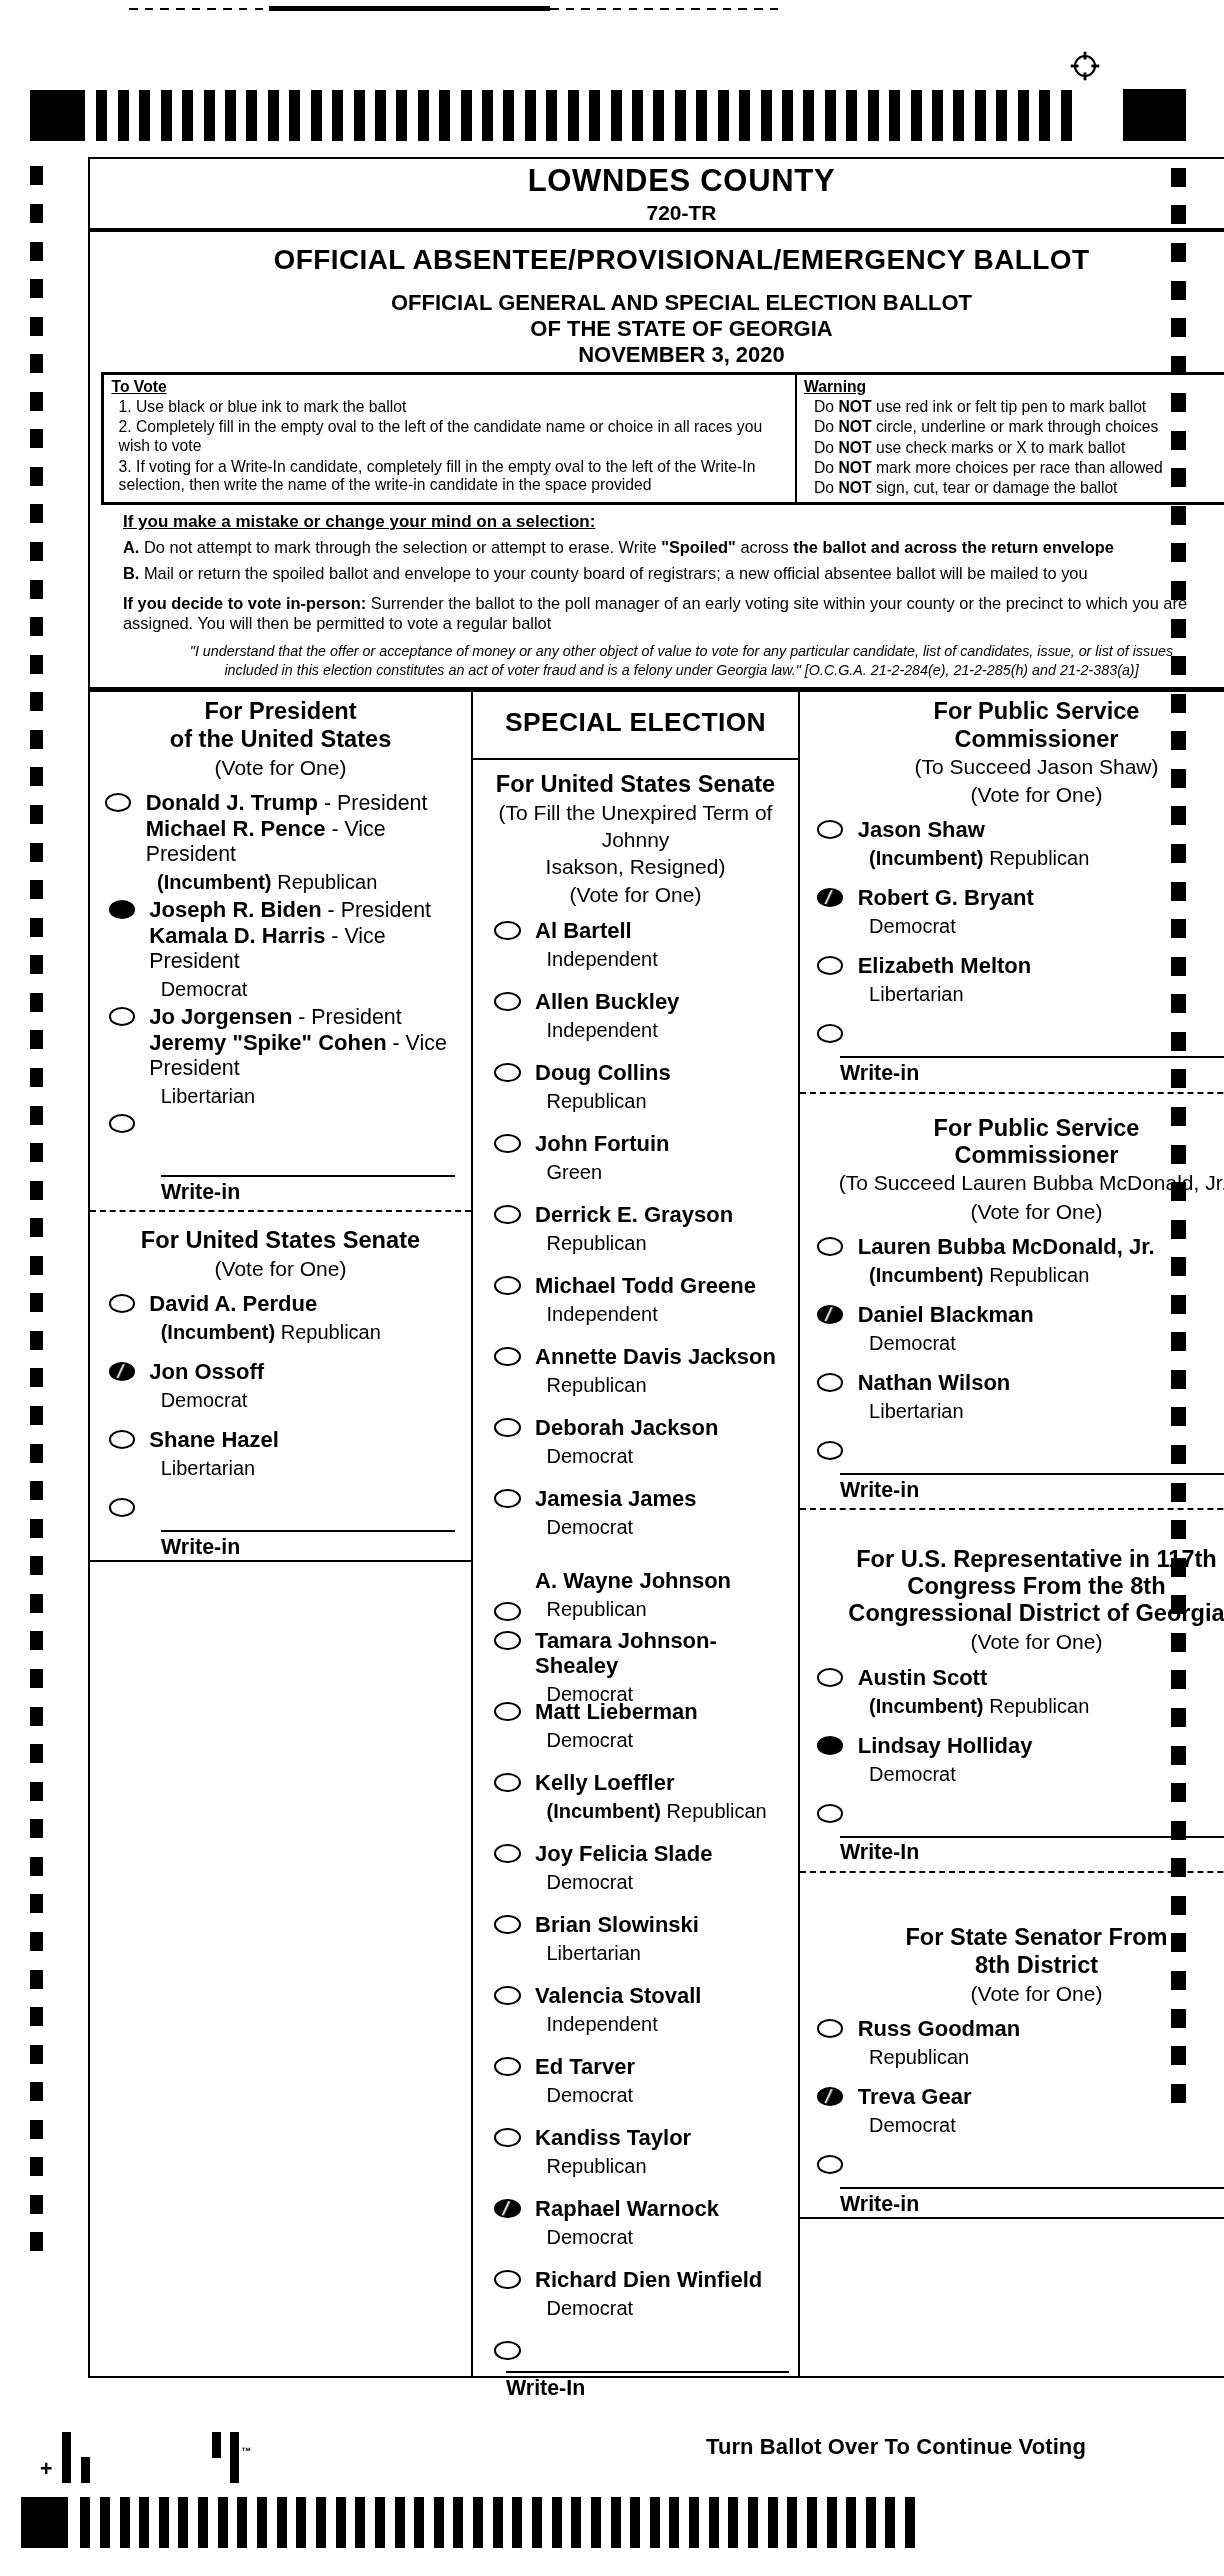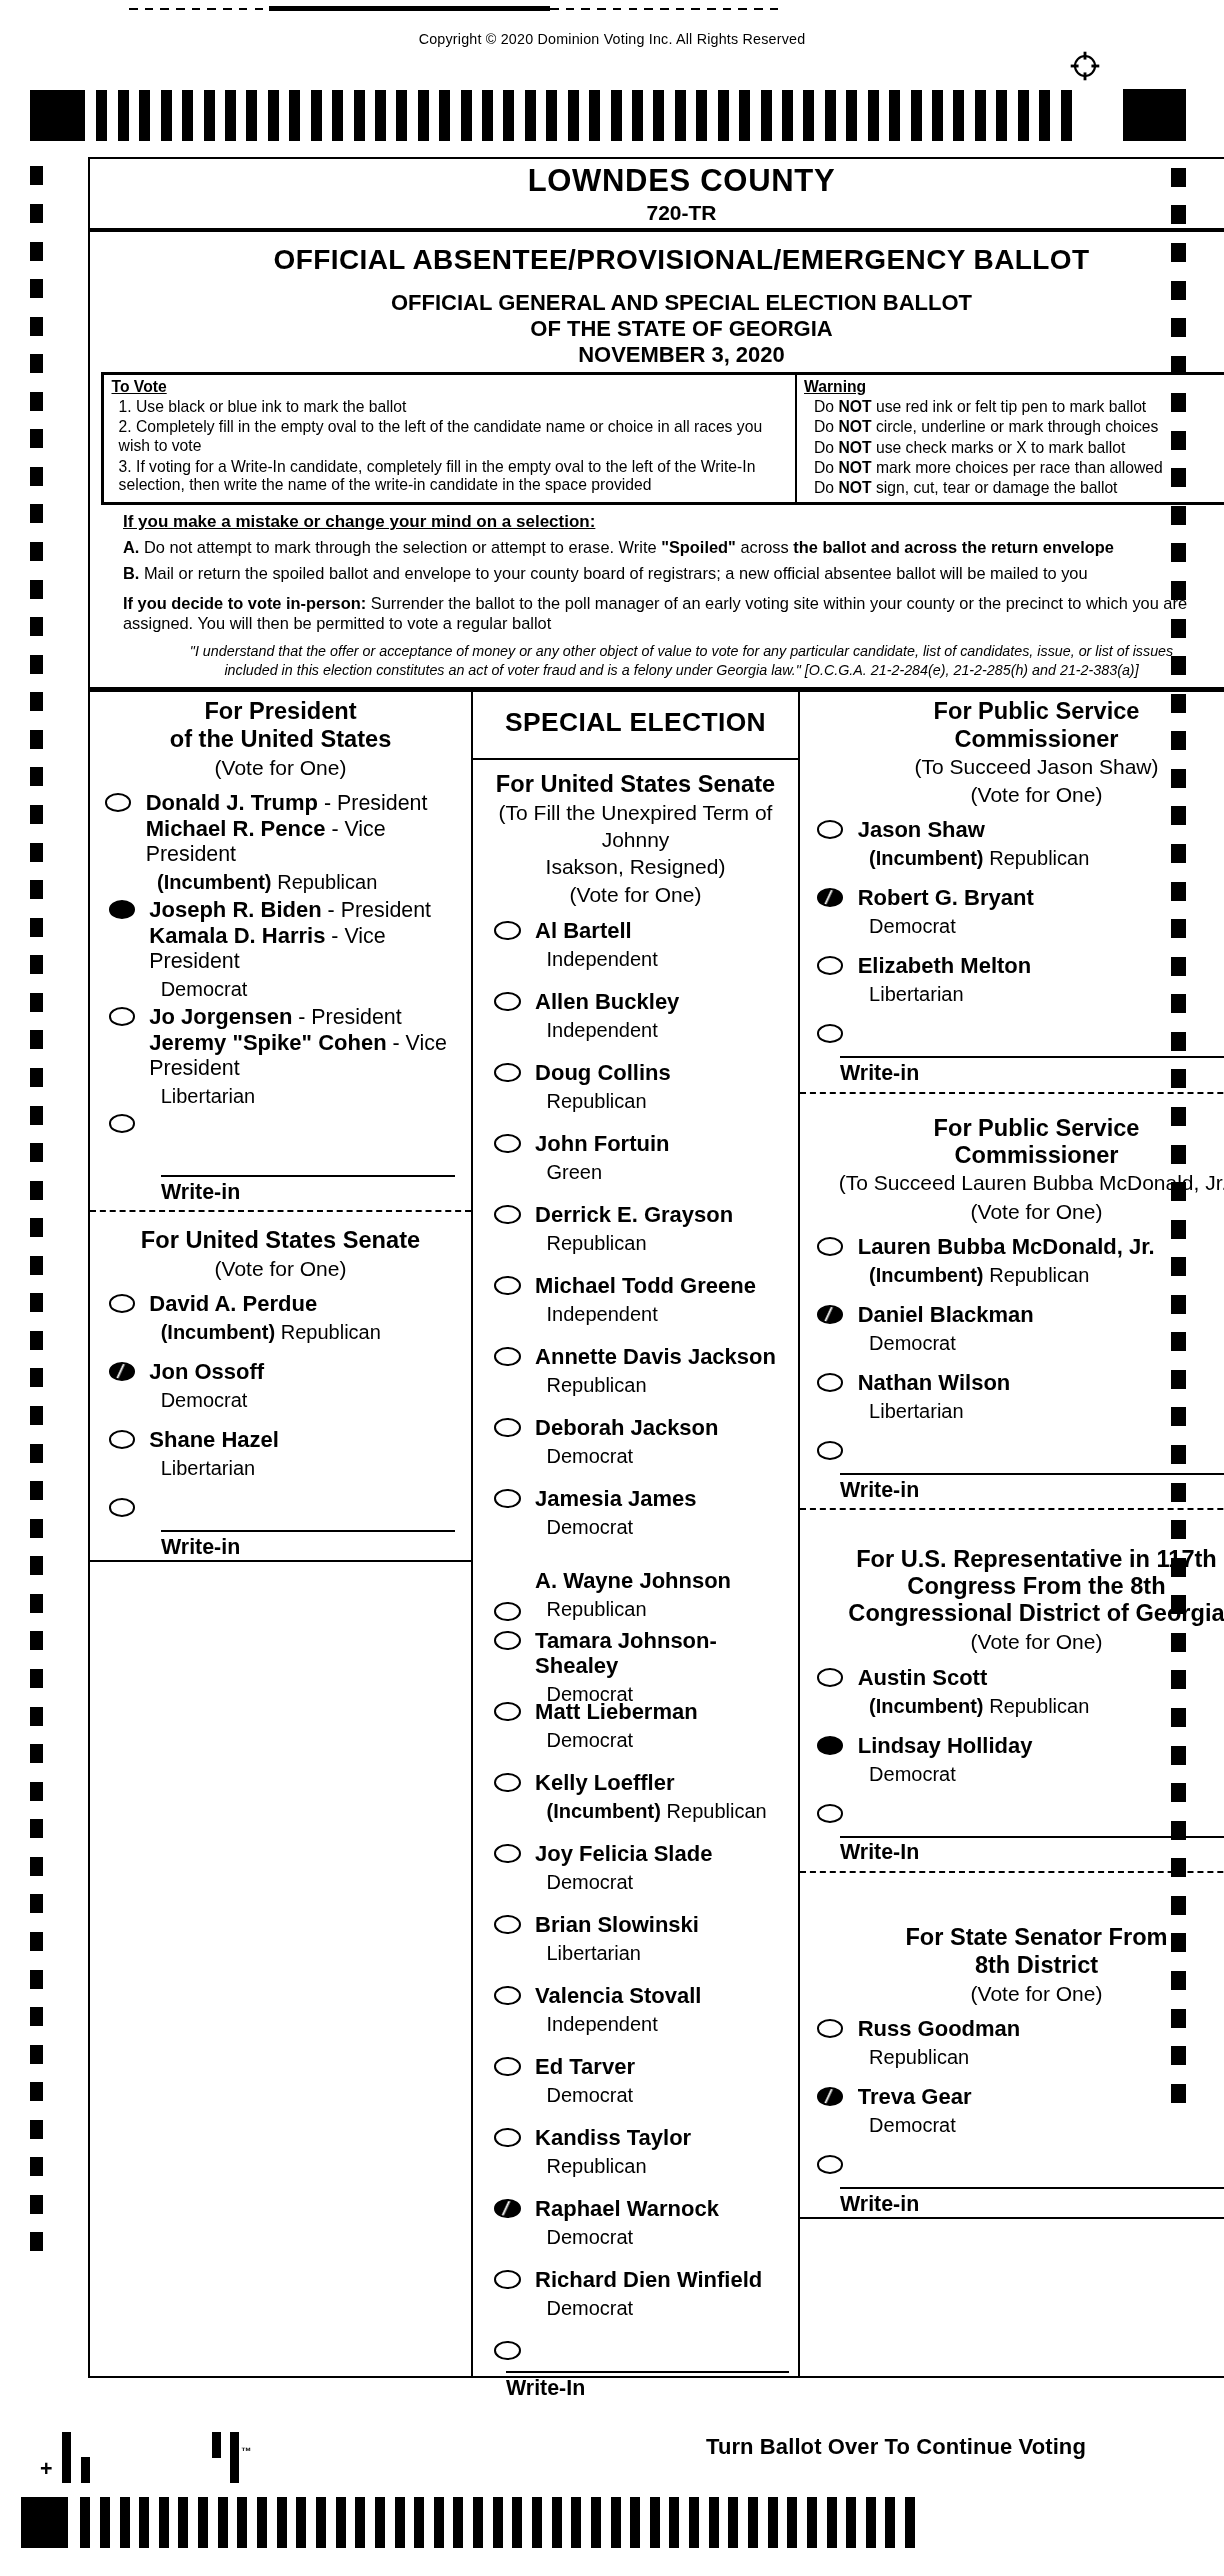--- a/index.html
+++ b/index.html
@@ -92,21 +92,20 @@
 <body>
 
 <div class="page">
 
   <div class="dashline">
     <div class="d1"></div>
     <div class="d2"></div>
     <div class="d3"></div>
   </div>
 
-  <div class="copyright">Copyright © 2020 Dominion Voting Inc. All Rights Reserved</div>
 
   <svg class="crosshair" viewBox="0 0 42 42">
     <circle cx="21" cy="21" r="14" fill="none" stroke="#000" stroke-width="3"></circle>
     <line x1="21" y1="1" x2="21" y2="12" stroke="#000" stroke-width="4"></line>
     <line x1="21" y1="30" x2="21" y2="41" stroke="#000" stroke-width="4"></line>
     <line x1="1" y1="21" x2="12" y2="21" stroke="#000" stroke-width="4"></line>
     <line x1="30" y1="21" x2="41" y2="21" stroke="#000" stroke-width="4"></line>
   </svg>
 
   <div class="band-top" id="bandTop">

